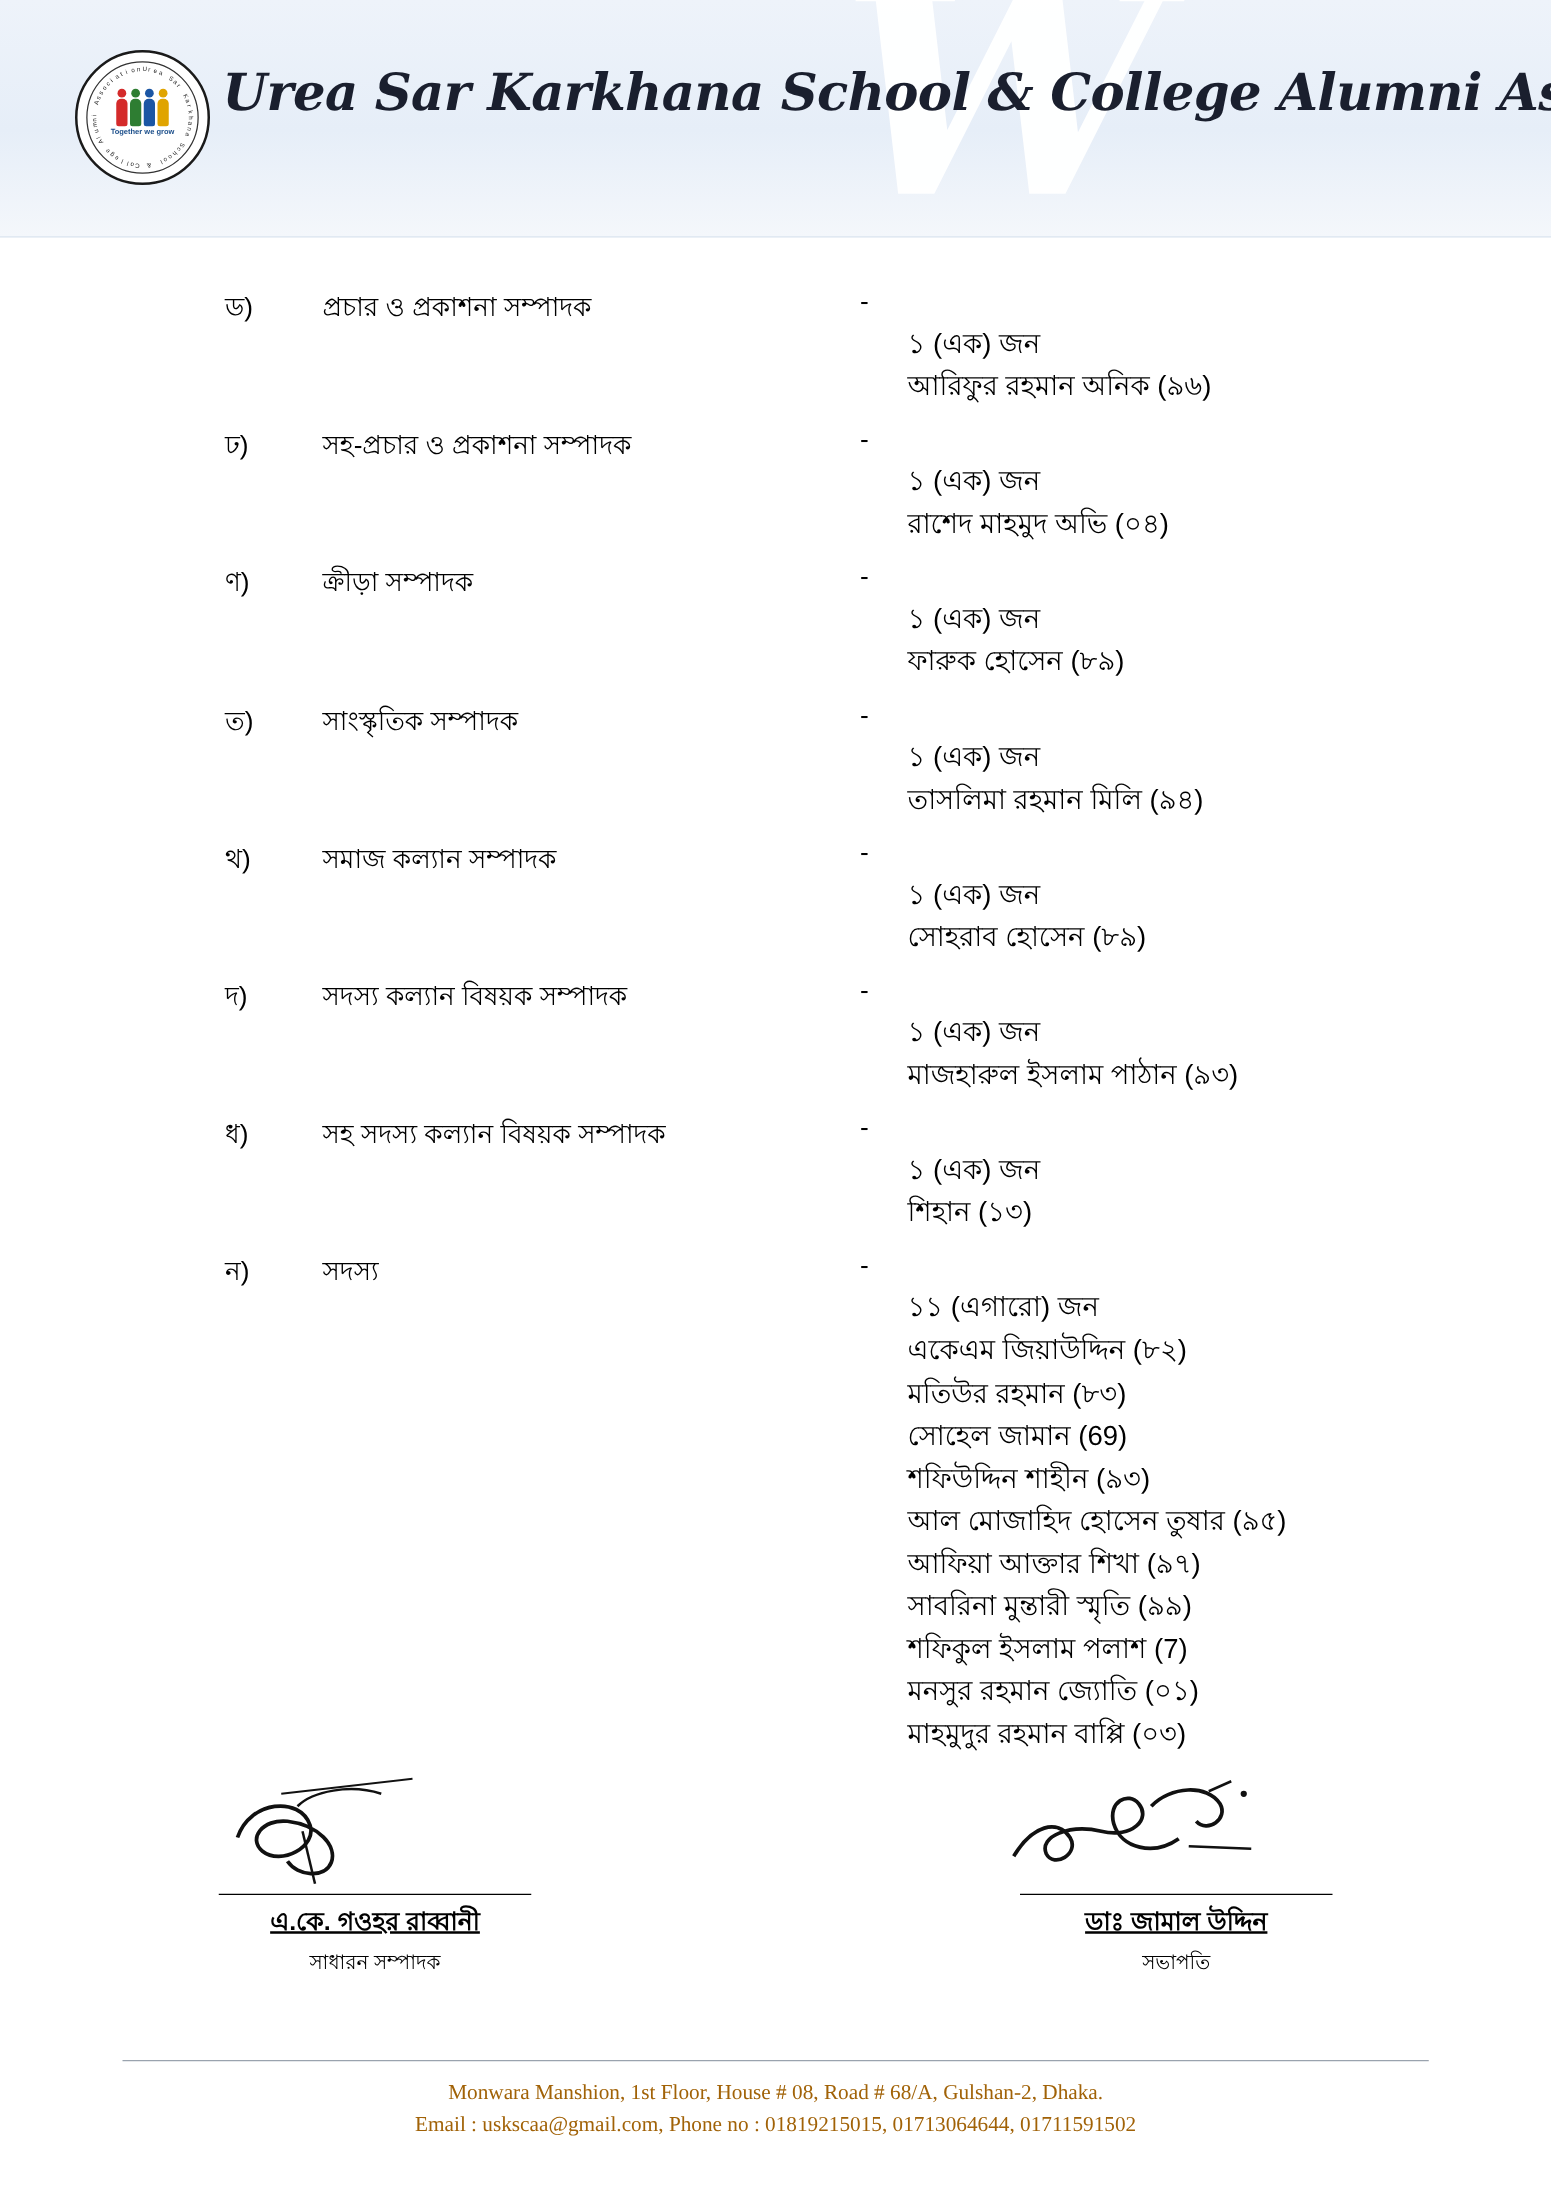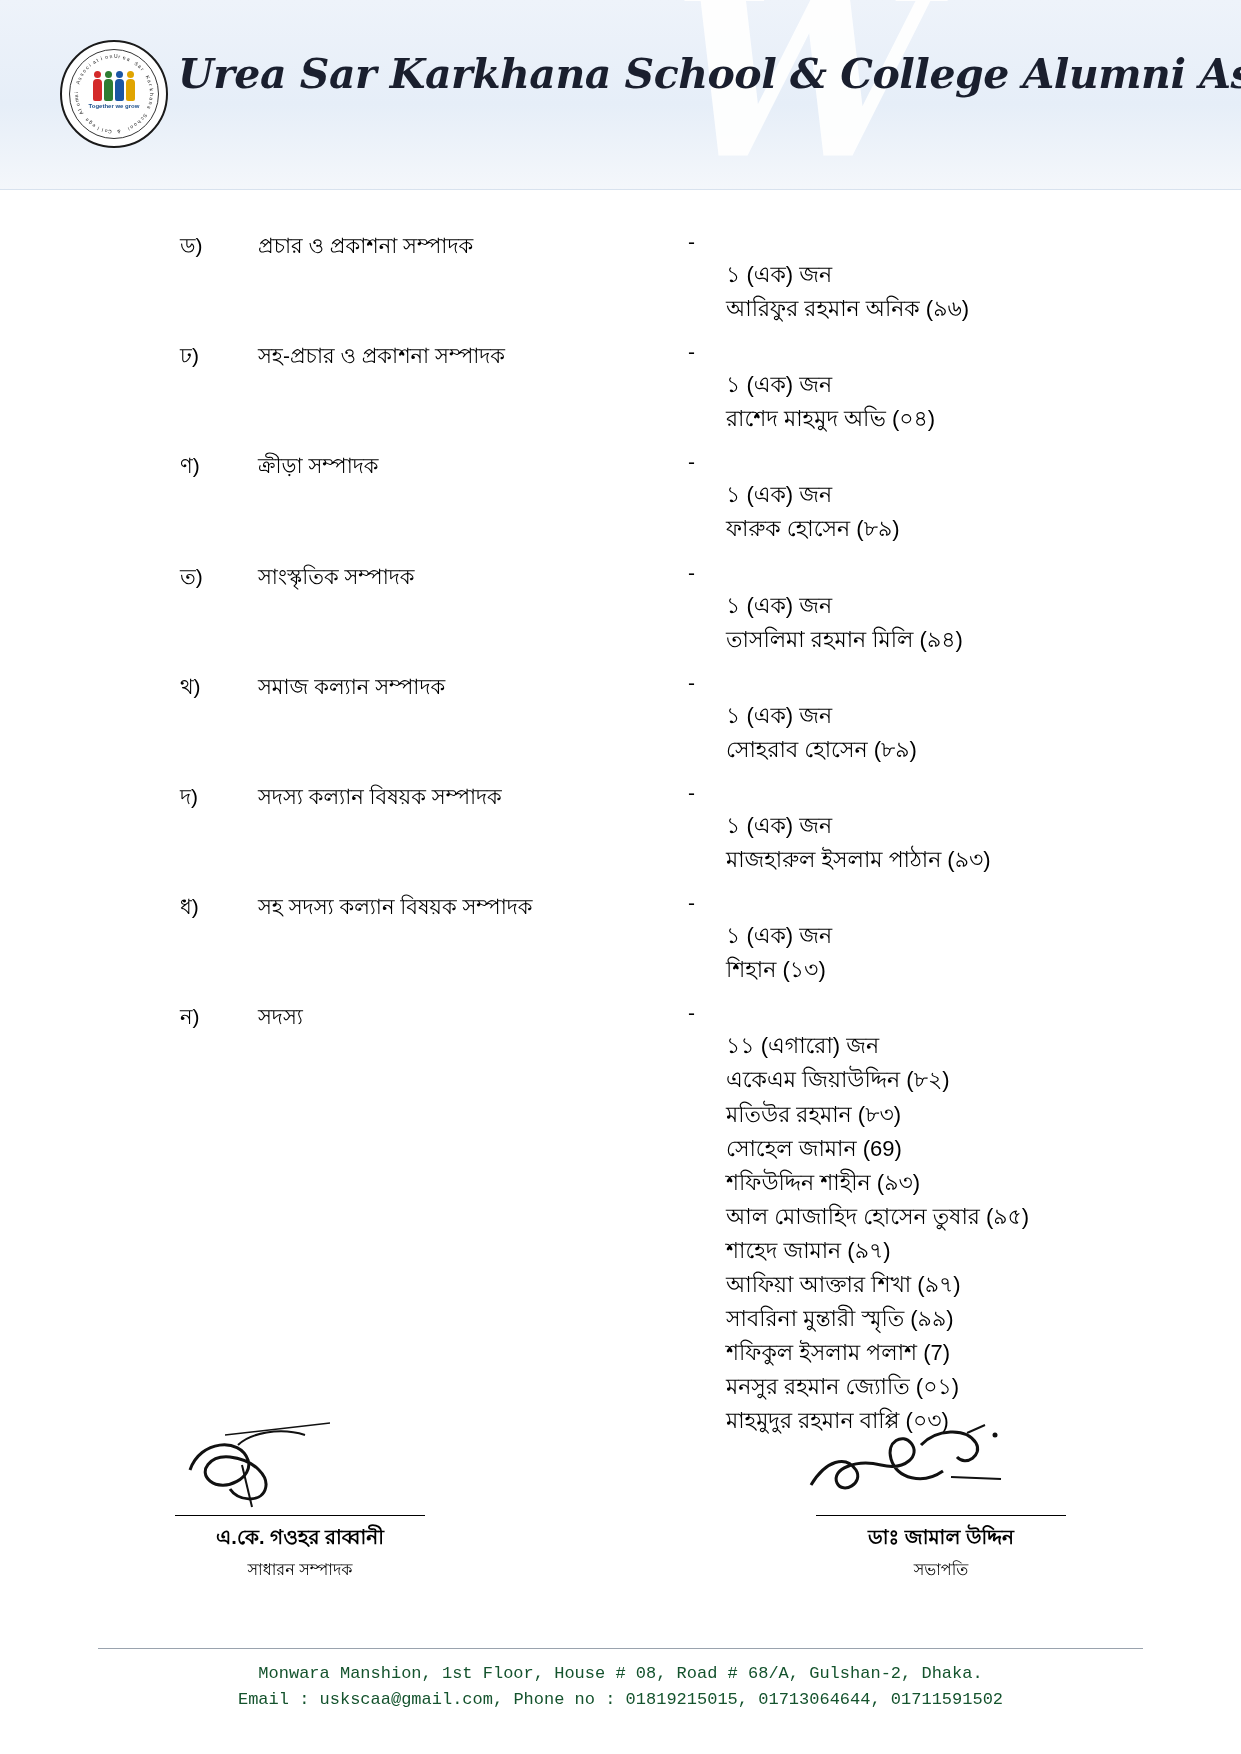--- a/index.html
+++ b/index.html
@@ -179,20 +179,21 @@
     border-top: 1px solid #000;
     width: 250px;
     margin: 0 auto 6px auto;
   }
   .sig-name {
     font-size: 20px;
     font-family: "Liberation Sans", "DejaVu Sans", sans-serif;
     color: #000;
     font-weight: bold;
     margin-bottom: 2px;
+    text-decoration: underline;
   }
   .sig-role {
     font-size: 16px;
     font-family: "Liberation Sans", "DejaVu Sans", sans-serif;
     color: #000;
   }
 
   
   .footer {
     position: absolute;
@@ -201,22 +202,22 @@
     width: 1241px;
     text-align: center;
   }
   .footer-rule {
     width: 1045px;
     margin: 0 auto 12px auto;
     border-top: 1px solid #9aa3ae;
   }
   .footer-line {
     font-size: 17px;
-    color: #14532d;
-    font-family: Liberation Mono, monospace;
+    color: #a16207;
+    font-family: Liberation Serif, serif;
     line-height: 1.5;
   }
 </style>
 </head>
 <body>
 
 <div class="header">
   <div class="header-watermark">W</div>
 
   <div class="logo">
@@ -358,21 +359,20 @@
         <div class="row-label">ন)</div>
         <div class="row-title">সদস্য</div>
         <div class="row-dash">-</div>
         <div class="row-values">
           <span class="row-count">১১ (এগারো) জন</span>
           <span class="row-person">একেএম জিয়াউদ্দিন (৮২)</span>
           <span class="row-person">মতিউর রহমান (৮৩)</span>
           <span class="row-person">সোহেল জামান (69)</span>
           <span class="row-person">শফিউদ্দিন শাহীন (৯৩)</span>
           <span class="row-person">আল মোজাহিদ হোসেন তুষার (৯৫)</span>
-          <span class="row-person">শাহেদ জামান (৯৭)</span>
           <span class="row-person">আফিয়া আক্তার শিখা (৯৭)</span>
           <span class="row-person">সাবরিনা মুন্তারী স্মৃতি (৯৯)</span>
           <span class="row-person">শফিকুল ইসলাম পলাশ (7)</span>
           <span class="row-person">মনসুর রহমান জ্যোতি (০১)</span>
           <span class="row-person">মাহমুদুর রহমান বাপ্পি (০৩)</span>
         </div>
       </div>
     </div>
 </div>
 

